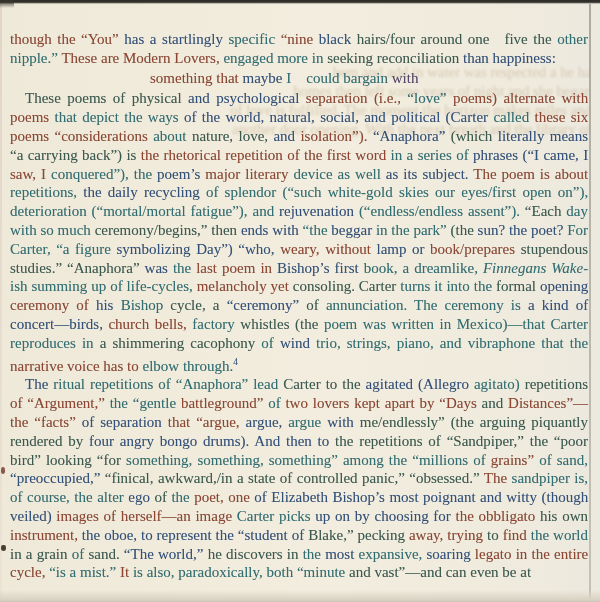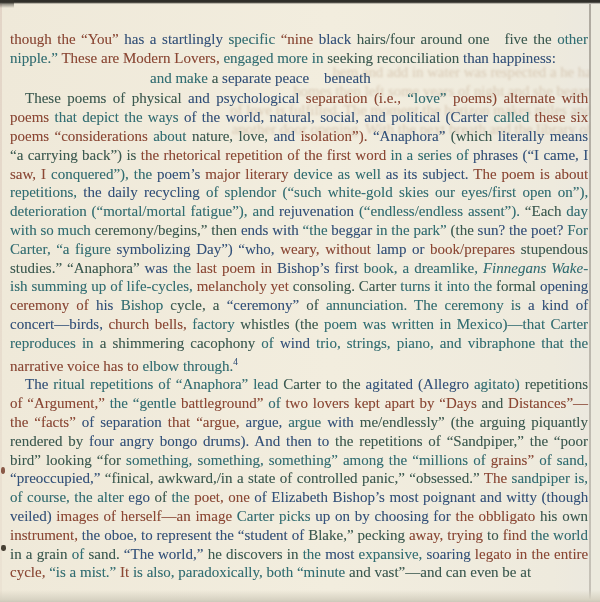--- a/index.html
+++ b/index.html
@@ -59,21 +59,21 @@
     <div>hem and add in water was respected a he ha</div>
     <div>homes then left some years of night and she began</div>
     <div>of love is fulfilled. The moment the horizon makes miles and</div>
     <div>another door opening. With the next breath and the library of</div>
   </div>
 
   <div class="content">
     <p><span style="color: rgb(142, 70, 50);">though</span> <span style="color: rgb(142, 70, 50);">the</span> <span style="color: rgb(142, 70, 50);">“You”</span> <span style="color: rgb(49, 81, 124);">has</span> <span style="color: rgb(49, 81, 124);">a</span> <span style="color: rgb(49, 81, 124);">startlingly</span> <span style="color: rgb(47, 111, 116);">specific</span> <span style="color: rgb(142, 70, 50);">“nine</span> <span style="color: rgb(49, 81, 124);">black</span> <span style="color: rgb(58, 90, 80);">hairs/four</span> <span style="color: rgb(58, 90, 80);">around</span> <span style="color: rgb(58, 90, 80);">one</span> <span style="color: rgb(58, 90, 80);">five</span> <span style="color: rgb(58, 90, 80);">the</span> <span style="color: rgb(47, 111, 116);">other</span> <span style="color: rgb(47, 111, 116);">nipple.”</span> <span style="color: rgb(142, 70, 50);">These</span> <span style="color: rgb(142, 70, 50);">are</span> <span style="color: rgb(142, 70, 50);">Modern</span> <span style="color: rgb(142, 70, 50);">Lovers,</span> <span style="color: rgb(47, 111, 116);">engaged</span> <span style="color: rgb(47, 111, 116);">more</span> <span style="color: rgb(47, 111, 116);">in</span> <span style="color: rgb(58, 90, 80);">seeking</span> <span style="color: rgb(58, 90, 80);">reconciliation</span> <span style="color: rgb(49, 81, 124);">than</span> <span style="color: rgb(49, 81, 124);">happiness:</span></p>
 
     <div class="verse">
-      <div><span style="color: rgb(47, 111, 116);">and</span> <span style="color: rgb(47, 111, 116);">make</span> <span style="color: rgb(58, 90, 80);">a</span> <span style="color: rgb(49, 81, 124);">separate</span> <span style="color: rgb(49, 81, 124);">peace</span> <span style="color: rgb(49, 81, 124);">beneath</span></div>
+      <div><span style="color: rgb(142, 70, 50);">something</span> <span style="color: rgb(142, 70, 50);">that</span> <span style="color: rgb(49, 81, 124);">maybe</span> <span style="color: rgb(47, 111, 116);">I</span> <span style="color: rgb(47, 111, 116);">could</span> <span style="color: rgb(47, 111, 116);">bargain</span> <span style="color: rgb(84, 70, 106);">with</span></div>
     </div>
 
     <p class="indented"><span style="color: rgb(58, 90, 80);">These</span> <span style="color: rgb(58, 90, 80);">poems</span> <span style="color: rgb(58, 90, 80);">of</span> <span style="color: rgb(58, 90, 80);">physical</span> <span style="color: rgb(49, 81, 124);">and</span> <span style="color: rgb(49, 81, 124);">psychological</span> <span style="color: rgb(142, 70, 50);">separation</span> <span style="color: rgb(142, 70, 50);">(i.e.,</span> <span style="color: rgb(47, 111, 116);">“love”</span> <span style="color: rgb(142, 70, 50);">poems)</span> <span style="color: rgb(142, 70, 50);">alternate</span> <span style="color: rgb(142, 70, 50);">with</span> <span style="color: rgb(142, 70, 50);">poems</span> <span style="color: rgb(47, 111, 116);">that</span> <span style="color: rgb(47, 111, 116);">depict</span> <span style="color: rgb(47, 111, 116);">the</span> <span style="color: rgb(47, 111, 116);">ways</span> <span style="color: rgb(49, 81, 124);">of</span> <span style="color: rgb(49, 81, 124);">the</span> <span style="color: rgb(49, 81, 124);">world,</span> <span style="color: rgb(49, 81, 124);">natural,</span> <span style="color: rgb(49, 81, 124);">social,</span> <span style="color: rgb(49, 81, 124);">and</span> <span style="color: rgb(49, 81, 124);">political</span> <span style="color: rgb(49, 81, 124);">(Carter</span> <span style="color: rgb(47, 111, 116);">called</span> <span style="color: rgb(142, 70, 50);">these</span> <span style="color: rgb(142, 70, 50);">six</span> <span style="color: rgb(142, 70, 50);">poems</span> <span style="color: rgb(142, 70, 50);">“considerations</span> <span style="color: rgb(47, 111, 116);">about</span> <span style="color: rgb(58, 90, 80);">nature,</span> <span style="color: rgb(58, 90, 80);">love,</span> <span style="color: rgb(49, 81, 124);">and</span> <span style="color: rgb(142, 70, 50);">isolation”).</span> <span style="color: rgb(49, 81, 124);">“Anaphora”</span> <span style="color: rgb(58, 90, 80);">(which</span> <span style="color: rgb(49, 81, 124);">literally</span> <span style="color: rgb(49, 81, 124);">means</span> <span style="color: rgb(58, 90, 80);">“a</span> <span style="color: rgb(58, 90, 80);">carrying</span> <span style="color: rgb(58, 90, 80);">back”)</span> <span style="color: rgb(58, 90, 80);">is</span> <span style="color: rgb(142, 70, 50);">the</span> <span style="color: rgb(142, 70, 50);">rhetorical</span> <span style="color: rgb(142, 70, 50);">repetition</span> <span style="color: rgb(142, 70, 50);">of</span> <span style="color: rgb(142, 70, 50);">the</span> <span style="color: rgb(142, 70, 50);">first</span> <span style="color: rgb(142, 70, 50);">word</span> <span style="color: rgb(47, 111, 116);">in</span> <span style="color: rgb(47, 111, 116);">a</span> <span style="color: rgb(47, 111, 116);">series</span> <span style="color: rgb(47, 111, 116);">of</span> <span style="color: rgb(49, 81, 124);">phrases</span> <span style="color: rgb(49, 81, 124);">(“I</span> <span style="color: rgb(49, 81, 124);">came,</span> <span style="color: rgb(49, 81, 124);">I</span> <span style="color: rgb(142, 70, 50);">saw,</span> <span style="color: rgb(142, 70, 50);">I</span> <span style="color: rgb(47, 111, 116);">conquered”),</span> <span style="color: rgb(47, 111, 116);">the</span> <span style="color: rgb(49, 81, 124);">poem’s</span> <span style="color: rgb(142, 70, 50);">major</span> <span style="color: rgb(142, 70, 50);">literary</span> <span style="color: rgb(47, 111, 116);">device</span> <span style="color: rgb(47, 111, 116);">as</span> <span style="color: rgb(47, 111, 116);">well</span> <span style="color: rgb(49, 81, 124);">as</span> <span style="color: rgb(49, 81, 124);">its</span> <span style="color: rgb(49, 81, 124);">subject.</span> <span style="color: rgb(142, 70, 50);">The</span> <span style="color: rgb(142, 70, 50);">poem</span> <span style="color: rgb(142, 70, 50);">is</span> <span style="color: rgb(142, 70, 50);">about</span> <span style="color: rgb(47, 111, 116);">repetitions,</span> <span style="color: rgb(49, 81, 124);">the</span> <span style="color: rgb(49, 81, 124);">daily</span> <span style="color: rgb(49, 81, 124);">recycling</span> <span style="color: rgb(47, 111, 116);">of</span> <span style="color: rgb(47, 111, 116);">splendor</span> <span style="color: rgb(47, 111, 116);">(“such</span> <span style="color: rgb(47, 111, 116);">white-gold</span> <span style="color: rgb(47, 111, 116);">skies</span> <span style="color: rgb(47, 111, 116);">our</span> <span style="color: rgb(47, 111, 116);">eyes/first</span> <span style="color: rgb(47, 111, 116);">open</span> <span style="color: rgb(47, 111, 116);">on”),</span> <span style="color: rgb(47, 111, 116);">deterioration</span> <span style="color: rgb(47, 111, 116);">(“mortal/mortal</span> <span style="color: rgb(47, 111, 116);">fatigue”),</span> <span style="color: rgb(47, 111, 116);">and</span> <span style="color: rgb(49, 81, 124);">rejuvenation</span> <span style="color: rgb(47, 111, 116);">(“endless/endless</span> <span style="color: rgb(47, 111, 116);">assent”).</span> <span style="color: rgb(58, 90, 80);">“Each</span> <span style="color: rgb(47, 111, 116);">day</span> <span style="color: rgb(47, 111, 116);">with</span> <span style="color: rgb(47, 111, 116);">so</span> <span style="color: rgb(47, 111, 116);">much</span> <span style="color: rgb(58, 90, 80);">ceremony/begins,”</span> <span style="color: rgb(58, 90, 80);">then</span> <span style="color: rgb(49, 81, 124);">ends</span> <span style="color: rgb(49, 81, 124);">with</span> <span style="color: rgb(47, 111, 116);">“the</span> <span style="color: rgb(49, 81, 124);">beggar</span> <span style="color: rgb(47, 111, 116);">in</span> <span style="color: rgb(47, 111, 116);">the</span> <span style="color: rgb(47, 111, 116);">park”</span> <span style="color: rgb(58, 90, 80);">(the</span> <span style="color: rgb(49, 81, 124);">sun?</span> <span style="color: rgb(49, 81, 124);">the</span> <span style="color: rgb(49, 81, 124);">poet?</span> <span style="color: rgb(47, 111, 116);">For</span> <span style="color: rgb(47, 111, 116);">Carter,</span> <span style="color: rgb(47, 111, 116);">“a</span> <span style="color: rgb(47, 111, 116);">figure</span> <span style="color: rgb(49, 81, 124);">symbolizing</span> <span style="color: rgb(49, 81, 124);">Day”)</span> <span style="color: rgb(49, 81, 124);">“who,</span> <span style="color: rgb(142, 70, 50);">weary,</span> <span style="color: rgb(142, 70, 50);">without</span> <span style="color: rgb(49, 81, 124);">lamp</span> <span style="color: rgb(49, 81, 124);">or</span> <span style="color: rgb(142, 70, 50);">book/prepares</span> <span style="color: rgb(58, 90, 80);">stupendous</span> <span style="color: rgb(58, 90, 80);">studies.”</span> <span style="color: rgb(58, 90, 80);">“Anaphora”</span> <span style="color: rgb(49, 81, 124);">was</span> <span style="color: rgb(47, 111, 116);">the</span> <span style="color: rgb(142, 70, 50);">last</span> <span style="color: rgb(142, 70, 50);">poem</span> <span style="color: rgb(142, 70, 50);">in</span> <span style="color: rgb(49, 81, 124);">Bishop’s</span> <span style="color: rgb(49, 81, 124);">first</span> <span style="color: rgb(47, 111, 116);">book,</span> <span style="color: rgb(47, 111, 116);">a</span> <span style="color: rgb(47, 111, 116);">dreamlike,</span> <span style="color: rgb(47, 111, 116); font-style: italic;">Finnegans</span> <span style="color: rgb(47, 111, 116); font-style: italic;">Wake</span><span style="color: rgb(47, 111, 116);">-ish</span> <span style="color: rgb(47, 111, 116);">summing</span> <span style="color: rgb(47, 111, 116);">up</span> <span style="color: rgb(47, 111, 116);">of</span> <span style="color: rgb(47, 111, 116);">life-cycles,</span> <span style="color: rgb(142, 70, 50);">melancholy</span> <span style="color: rgb(142, 70, 50);">yet</span> <span style="color: rgb(58, 90, 80);">consoling.</span> <span style="color: rgb(58, 90, 80);">Carter</span> <span style="color: rgb(47, 111, 116);">turns</span> <span style="color: rgb(47, 111, 116);">it</span> <span style="color: rgb(47, 111, 116);">into</span> <span style="color: rgb(47, 111, 116);">the</span> <span style="color: rgb(58, 90, 80);">formal</span> <span style="color: rgb(49, 81, 124);">opening</span> <span style="color: rgb(142, 70, 50);">ceremony</span> <span style="color: rgb(142, 70, 50);">of</span> <span style="color: rgb(49, 81, 124);">his</span> <span style="color: rgb(47, 111, 116);">Bishop</span> <span style="color: rgb(58, 90, 80);">cycle,</span> <span style="color: rgb(58, 90, 80);">a</span> <span style="color: rgb(49, 81, 124);">“ceremony”</span> <span style="color: rgb(58, 90, 80);">of</span> <span style="color: rgb(47, 111, 116);">annunciation.</span> <span style="color: rgb(47, 111, 116);">The</span> <span style="color: rgb(47, 111, 116);">ceremony</span> <span style="color: rgb(47, 111, 116);">is</span> <span style="color: rgb(49, 81, 124);">a</span> <span style="color: rgb(49, 81, 124);">kind</span> <span style="color: rgb(49, 81, 124);">of</span> <span style="color: rgb(49, 81, 124);">concert—birds,</span> <span style="color: rgb(142, 70, 50);">church</span> <span style="color: rgb(142, 70, 50);">bells,</span> <span style="color: rgb(47, 111, 116);">factory</span> <span style="color: rgb(58, 90, 80);">whistles</span> <span style="color: rgb(58, 90, 80);">(the</span> <span style="color: rgb(47, 111, 116);">poem</span> <span style="color: rgb(47, 111, 116);">was</span> <span style="color: rgb(47, 111, 116);">written</span> <span style="color: rgb(47, 111, 116);">in</span> <span style="color: rgb(47, 111, 116);">Mexico)—that</span> <span style="color: rgb(47, 111, 116);">Carter</span> <span style="color: rgb(47, 111, 116);">reproduces</span> <span style="color: rgb(47, 111, 116);">in</span> <span style="color: rgb(58, 90, 80);">a</span> <span style="color: rgb(58, 90, 80);">shimmering</span> <span style="color: rgb(58, 90, 80);">cacophony</span> <span style="color: rgb(47, 111, 116);">of</span> <span style="color: rgb(49, 81, 124);">wind</span> <span style="color: rgb(47, 111, 116);">trio,</span> <span style="color: rgb(47, 111, 116);">strings,</span> <span style="color: rgb(47, 111, 116);">piano,</span> <span style="color: rgb(47, 111, 116);">and</span> <span style="color: rgb(47, 111, 116);">vibraphone</span> <span style="color: rgb(47, 111, 116);">that</span> <span style="color: rgb(47, 111, 116);">the</span> <span style="color: rgb(142, 70, 50);">narrative</span> <span style="color: rgb(142, 70, 50);">voice</span> <span style="color: rgb(142, 70, 50);">has</span> <span style="color: rgb(142, 70, 50);">to</span> <span style="color: rgb(47, 111, 116);">elbow</span> <span style="color: rgb(47, 111, 116);">through.</span><span style="color: rgb(49, 81, 124); vertical-align: super; font-size: 0.62em;">4</span></p>
 
     <p class="indented"><span style="color: rgb(49, 81, 124);">The</span> <span style="color: rgb(47, 111, 116);">ritual</span> <span style="color: rgb(47, 111, 116);">repetitions</span> <span style="color: rgb(47, 111, 116);">of</span> <span style="color: rgb(47, 111, 116);">“Anaphora”</span> <span style="color: rgb(47, 111, 116);">lead</span> <span style="color: rgb(58, 90, 80);">Carter</span> <span style="color: rgb(58, 90, 80);">to</span> <span style="color: rgb(58, 90, 80);">the</span> <span style="color: rgb(49, 81, 124);">agitated</span> <span style="color: rgb(49, 81, 124);">(Allegro</span> <span style="color: rgb(47, 111, 116);">agitato)</span> <span style="color: rgb(58, 90, 80);">repetitions</span> <span style="color: rgb(142, 70, 50);">of</span> <span style="color: rgb(142, 70, 50);">“Argument,”</span> <span style="color: rgb(47, 111, 116);">the</span> <span style="color: rgb(47, 111, 116);">“gentle</span> <span style="color: rgb(142, 70, 50);">battleground”</span> <span style="color: rgb(47, 111, 116);">of</span> <span style="color: rgb(142, 70, 50);">two</span> <span style="color: rgb(142, 70, 50);">lovers</span> <span style="color: rgb(142, 70, 50);">kept</span> <span style="color: rgb(142, 70, 50);">apart</span> <span style="color: rgb(142, 70, 50);">by</span> <span style="color: rgb(142, 70, 50);">“Days</span> <span style="color: rgb(58, 90, 80);">and</span> <span style="color: rgb(142, 70, 50);">Distances”—the</span> <span style="color: rgb(142, 70, 50);">“facts”</span> <span style="color: rgb(49, 81, 124);">of</span> <span style="color: rgb(49, 81, 124);">separation</span> <span style="color: rgb(142, 70, 50);">that</span> <span style="color: rgb(142, 70, 50);">“argue,</span> <span style="color: rgb(49, 81, 124);">argue,</span> <span style="color: rgb(47, 111, 116);">argue</span> <span style="color: rgb(49, 81, 124);">with</span> <span style="color: rgb(58, 90, 80);">me/endlessly”</span> <span style="color: rgb(58, 90, 80);">(the</span> <span style="color: rgb(58, 90, 80);">arguing</span> <span style="color: rgb(58, 90, 80);">piquantly</span> <span style="color: rgb(58, 90, 80);">rendered</span> <span style="color: rgb(58, 90, 80);">by</span> <span style="color: rgb(49, 81, 124);">four</span> <span style="color: rgb(49, 81, 124);">angry</span> <span style="color: rgb(49, 81, 124);">bongo</span> <span style="color: rgb(49, 81, 124);">drums).</span> <span style="color: rgb(49, 81, 124);">And</span> <span style="color: rgb(49, 81, 124);">then</span> <span style="color: rgb(49, 81, 124);">to</span> <span style="color: rgb(58, 90, 80);">the</span> <span style="color: rgb(58, 90, 80);">repetitions</span> <span style="color: rgb(58, 90, 80);">of</span> <span style="color: rgb(58, 90, 80);">“Sandpiper,”</span> <span style="color: rgb(58, 90, 80);">the</span> <span style="color: rgb(58, 90, 80);">“poor</span> <span style="color: rgb(58, 90, 80);">bird”</span> <span style="color: rgb(58, 90, 80);">looking</span> <span style="color: rgb(58, 90, 80);">“for</span> <span style="color: rgb(47, 111, 116);">something,</span> <span style="color: rgb(47, 111, 116);">something,</span> <span style="color: rgb(47, 111, 116);">something”</span> <span style="color: rgb(47, 111, 116);">among</span> <span style="color: rgb(47, 111, 116);">the</span> <span style="color: rgb(47, 111, 116);">“millions</span> <span style="color: rgb(47, 111, 116);">of</span> <span style="color: rgb(142, 70, 50);">grains”</span> <span style="color: rgb(47, 111, 116);">of</span> <span style="color: rgb(47, 111, 116);">sand,</span> <span style="color: rgb(49, 81, 124);">“preoccupied,”</span> <span style="color: rgb(58, 90, 80);">“finical,</span> <span style="color: rgb(58, 90, 80);">awkward,/in</span> <span style="color: rgb(58, 90, 80);">a</span> <span style="color: rgb(58, 90, 80);">state</span> <span style="color: rgb(58, 90, 80);">of</span> <span style="color: rgb(58, 90, 80);">controlled</span> <span style="color: rgb(58, 90, 80);">panic,”</span> <span style="color: rgb(58, 90, 80);">“obsessed.”</span> <span style="color: rgb(142, 70, 50);">The</span> <span style="color: rgb(47, 111, 116);">sandpiper</span> <span style="color: rgb(47, 111, 116);">is,</span> <span style="color: rgb(47, 111, 116);">of</span> <span style="color: rgb(47, 111, 116);">course,</span> <span style="color: rgb(47, 111, 116);">the</span> <span style="color: rgb(47, 111, 116);">alter</span> <span style="color: rgb(49, 81, 124);">ego</span> <span style="color: rgb(58, 90, 80);">of</span> <span style="color: rgb(47, 111, 116);">the</span> <span style="color: rgb(142, 70, 50);">poet,</span> <span style="color: rgb(142, 70, 50);">one</span> <span style="color: rgb(49, 81, 124);">of</span> <span style="color: rgb(49, 81, 124);">Elizabeth</span> <span style="color: rgb(49, 81, 124);">Bishop’s</span> <span style="color: rgb(49, 81, 124);">most</span> <span style="color: rgb(49, 81, 124);">poignant</span> <span style="color: rgb(49, 81, 124);">and</span> <span style="color: rgb(49, 81, 124);">witty</span> <span style="color: rgb(49, 81, 124);">(though</span> <span style="color: rgb(49, 81, 124);">veiled)</span> <span style="color: rgb(142, 70, 50);">images</span> <span style="color: rgb(142, 70, 50);">of</span> <span style="color: rgb(142, 70, 50);">herself—an</span> <span style="color: rgb(142, 70, 50);">image</span> <span style="color: rgb(47, 111, 116);">Carter</span> <span style="color: rgb(47, 111, 116);">picks</span> <span style="color: rgb(49, 81, 124);">up</span> <span style="color: rgb(49, 81, 124);">on</span> <span style="color: rgb(49, 81, 124);">by</span> <span style="color: rgb(49, 81, 124);">choosing</span> <span style="color: rgb(49, 81, 124);">for</span> <span style="color: rgb(142, 70, 50);">the</span> <span style="color: rgb(142, 70, 50);">obbligato</span> <span style="color: rgb(58, 90, 80);">his</span> <span style="color: rgb(58, 90, 80);">own</span> <span style="color: rgb(142, 70, 50);">instrument,</span> <span style="color: rgb(49, 81, 124);">the</span> <span style="color: rgb(49, 81, 124);">oboe,</span> <span style="color: rgb(49, 81, 124);">to</span> <span style="color: rgb(49, 81, 124);">represent</span> <span style="color: rgb(49, 81, 124);">the</span> <span style="color: rgb(49, 81, 124);">“student</span> <span style="color: rgb(49, 81, 124);">of</span> <span style="color: rgb(58, 90, 80);">Blake,”</span> <span style="color: rgb(58, 90, 80);">pecking</span> <span style="color: rgb(142, 70, 50);">away,</span> <span style="color: rgb(142, 70, 50);">trying</span> <span style="color: rgb(58, 90, 80);">to</span> <span style="color: rgb(142, 70, 50);">find</span> <span style="color: rgb(47, 111, 116);">the</span> <span style="color: rgb(47, 111, 116);">world</span> <span style="color: rgb(58, 90, 80);">in</span> <span style="color: rgb(58, 90, 80);">a</span> <span style="color: rgb(58, 90, 80);">grain</span> <span style="color: rgb(47, 111, 116);">of</span> <span style="color: rgb(58, 90, 80);">sand.</span> <span style="color: rgb(49, 81, 124);">“The</span> <span style="color: rgb(49, 81, 124);">world,”</span> <span style="color: rgb(58, 90, 80);">he</span> <span style="color: rgb(58, 90, 80);">discovers</span> <span style="color: rgb(58, 90, 80);">in</span> <span style="color: rgb(47, 111, 116);">the</span> <span style="color: rgb(49, 81, 124);">most</span> <span style="color: rgb(47, 111, 116);">expansive,</span> <span style="color: rgb(49, 81, 124);">soaring</span> <span style="color: rgb(142, 70, 50);">legato</span> <span style="color: rgb(142, 70, 50);">in</span> <span style="color: rgb(142, 70, 50);">the</span> <span style="color: rgb(142, 70, 50);">entire</span> <span style="color: rgb(142, 70, 50);">cycle,</span> <span style="color: rgb(47, 111, 116);">“is</span> <span style="color: rgb(47, 111, 116);">a</span> <span style="color: rgb(47, 111, 116);">mist.”</span> <span style="color: rgb(142, 70, 50);">It</span> <span style="color: rgb(47, 111, 116);">is</span> <span style="color: rgb(47, 111, 116);">also,</span> <span style="color: rgb(47, 111, 116);">paradoxically,</span> <span style="color: rgb(47, 111, 116);">both</span> <span style="color: rgb(47, 111, 116);">“minute</span> <span style="color: rgb(58, 90, 80);">and</span> <span style="color: rgb(58, 90, 80);">vast”—and</span> <span style="color: rgb(58, 90, 80);">can</span> <span style="color: rgb(58, 90, 80);">even</span> <span style="color: rgb(58, 90, 80);">be</span> <span style="color: rgb(58, 90, 80);">at</span>     </p>
   </div>
 
 </div>
 
 </body></html>

